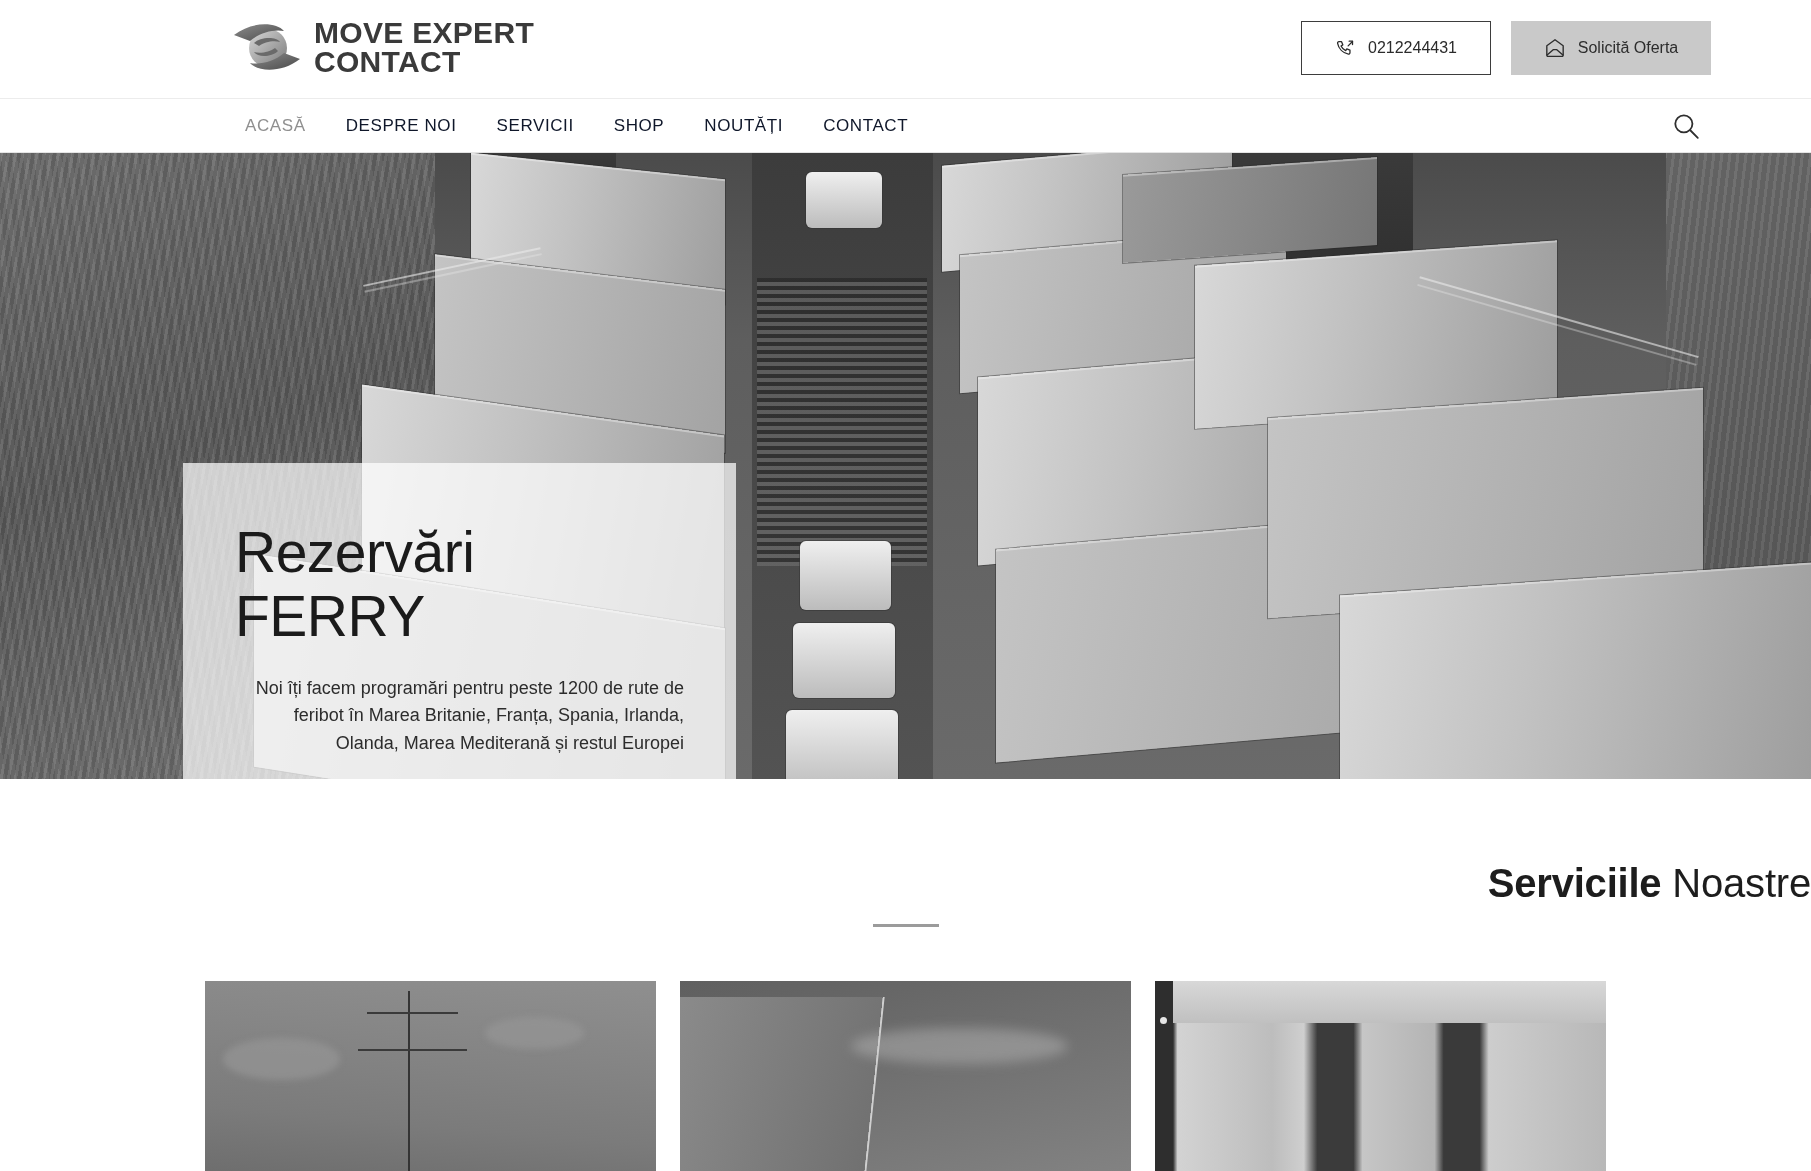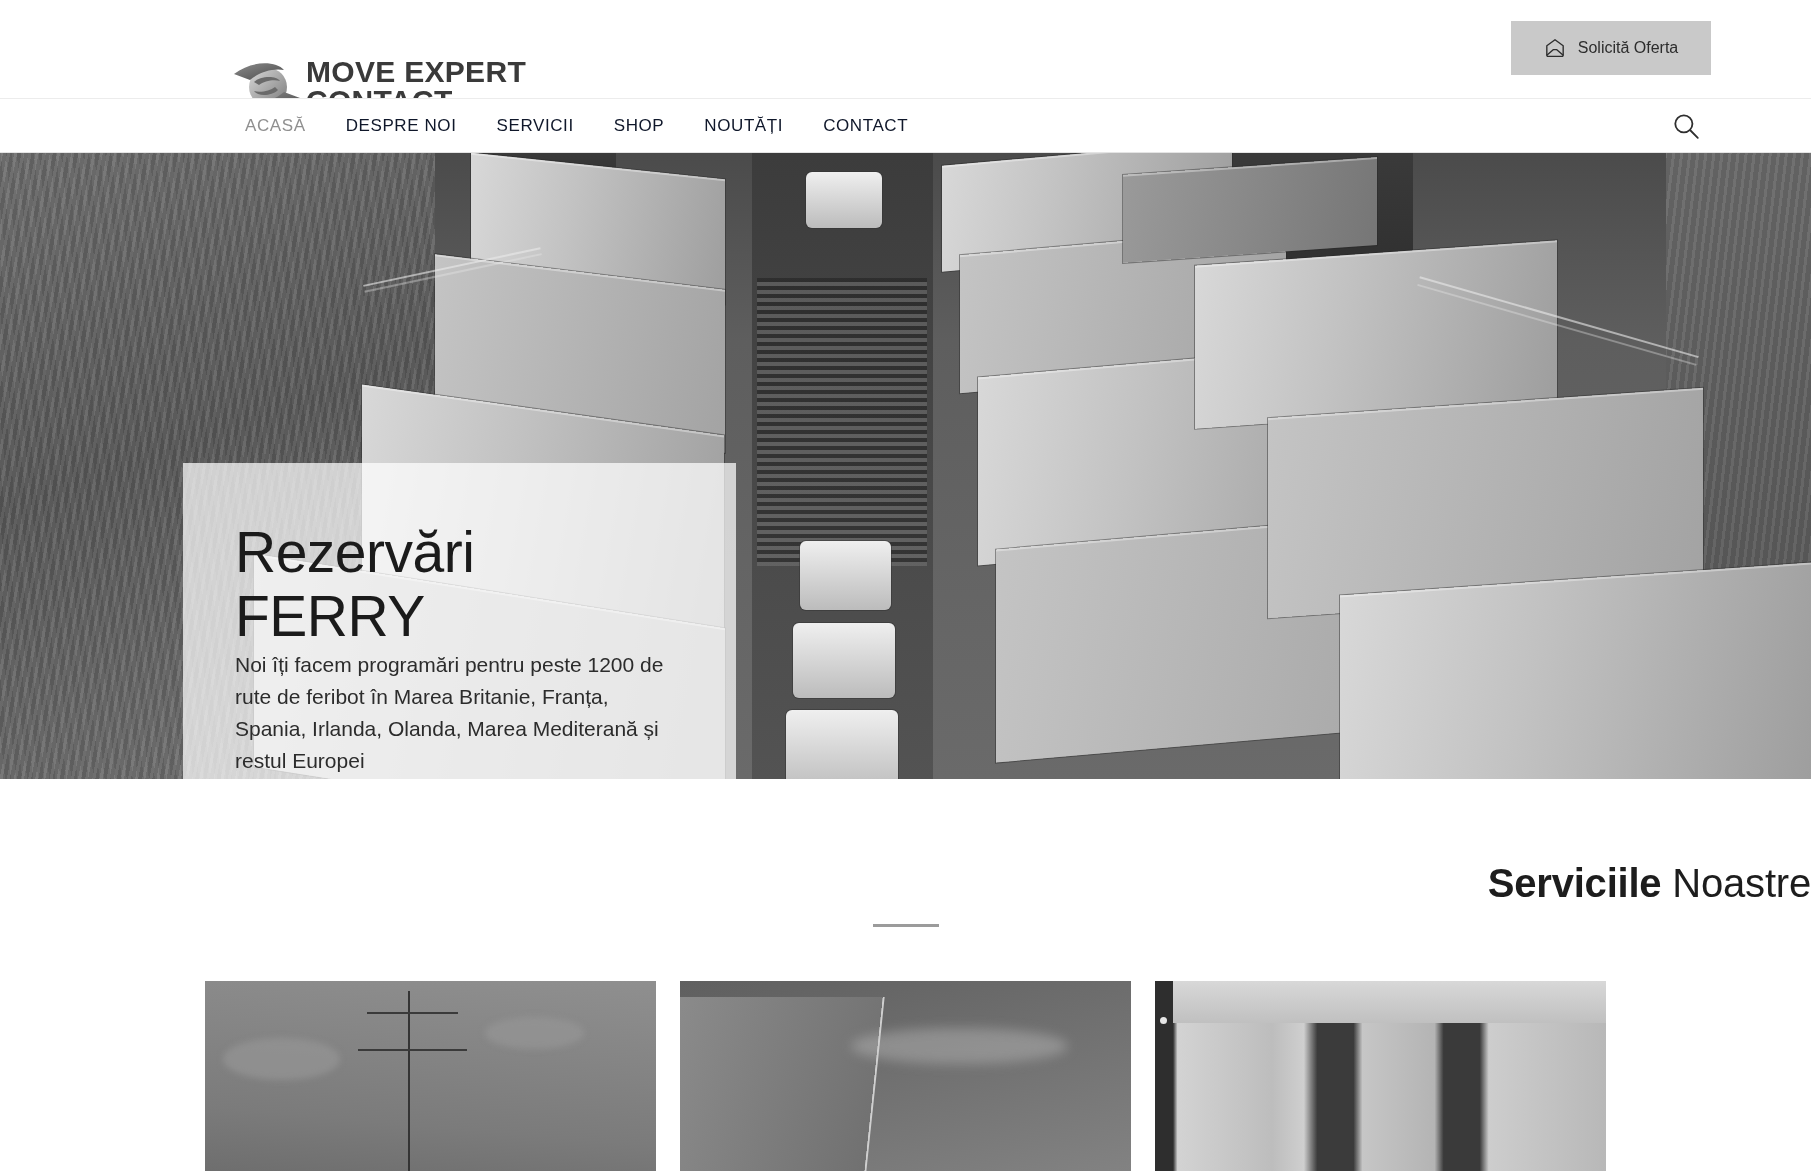--- a/index.html
+++ b/index.html
@@ -16,21 +16,21 @@
   .topbar {
     position:relative;
     height:98px;
     background:#ffffff;
     display:flex;
     align-items:center;
   }
   .logo-wrap {
     position:absolute;
     left:232px; top:18px;
-    display:flex; align-items:flex-end; gap:4px;margin-top:39px;
+    display:flex; align-items:flex-end; gap:12px;
   }
   .logo-mark { width:70px; height:58px; position:relative; flex:none; }
   .logo-text {
     display:flex; flex-direction:column;
     line-height:0.97;
     font-weight:bold;
     color:#3a3a3a;
     letter-spacing:0.3px;
   }
   .logo-line1 { font-size:30px; }
@@ -165,24 +165,26 @@
   }
   .hero-title {
     font-size:57px;
     font-weight:normal;
     color:#1b1b1b;
     line-height:1.12;
     letter-spacing:-0.5px;
   }
   .hero-title .l2 { display:block; }
   .hero-desc {
-    font-size:21px;
+    margin-top:26px;
+    font-size:18px;
     line-height:1.53;
     color:#2c2c2c;
     max-width:450px;
+    text-align:right;
   }
   .hero-cta {
     margin-top:35px;
     display:inline-flex;
     align-items:center; justify-content:center;
     background:#6f6f6f;
     color:#ffffff;
     font-size:17px;
     font-weight:bold;
     width:224px; height:66px;
@@ -280,20 +282,30 @@
         <path d="M46 33 C40 39, 26 40, 22 34 C28 36, 38 34, 43 30 Z" fill="#6a6a6a"></path>
       </svg>
     </span>
     <span class="logo-text">
       <span class="logo-line1">MOVE EXPERT</span>
       <span class="logo-line2">CONTACT</span>
     </span>
   </div>
 
   <div class="hdr-actions">
+    <div class="btn-phone">
+      <span class="ico">
+        <svg width="21" height="21" viewBox="0 0 24 24" fill="none" stroke="#2b2b2b" stroke-width="1.5" stroke-linecap="round" stroke-linejoin="round">
+          <path d="M4.5 4.2h3l1.4 3.6-2 1.3a11.5 11.5 0 0 0 5.3 5.3l1.3-2 3.6 1.4v3a1.6 1.6 0 0 1-1.8 1.6A15.4 15.4 0 0 1 3 6.1 1.6 1.6 0 0 1 4.5 4.2z"></path>
+          <path d="M15 9l5-5"></path>
+            <path d="M16.2 3.6H20V7.4"></path>
+        </svg>
+      </span>
+      <span>0212244431</span>
+    </div>
 
     <div class="btn-offer">
       <span class="ico">
         <svg width="22" height="20" viewBox="0 0 24 22" fill="none" stroke="#2d2d2d" stroke-width="1.5" stroke-linejoin="round">
           <path d="M3 8.5 12 2l9 6.5V19a1.2 1.2 0 0 1-1.2 1.2H4.2A1.2 1.2 0 0 1 3 19z"></path>
           <path d="M3 19l7-6.2h4L21 19"></path>
         </svg>
       </span>
       <span>Solicită Oferta</span>
     </div>

